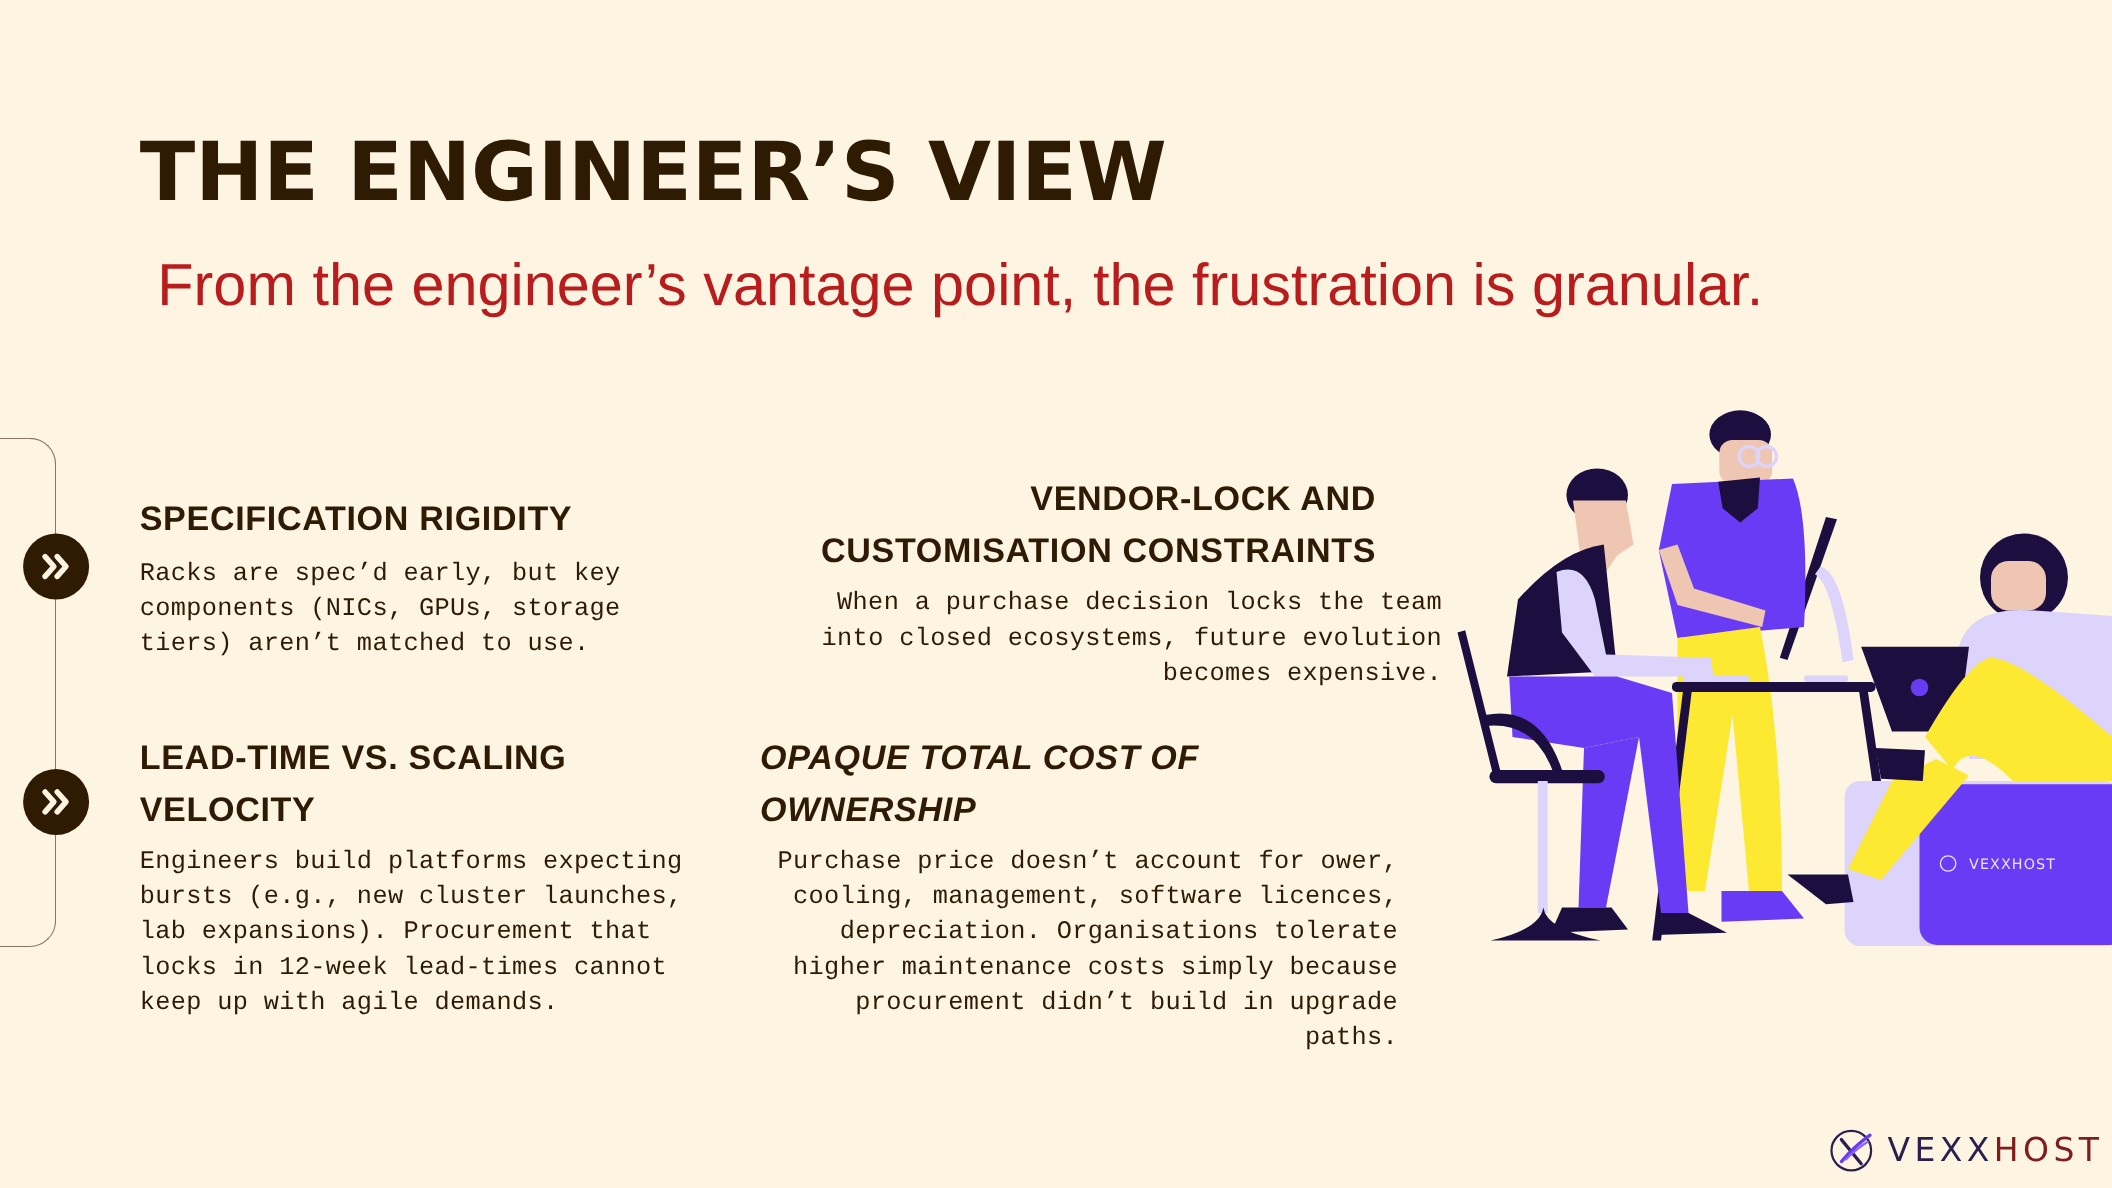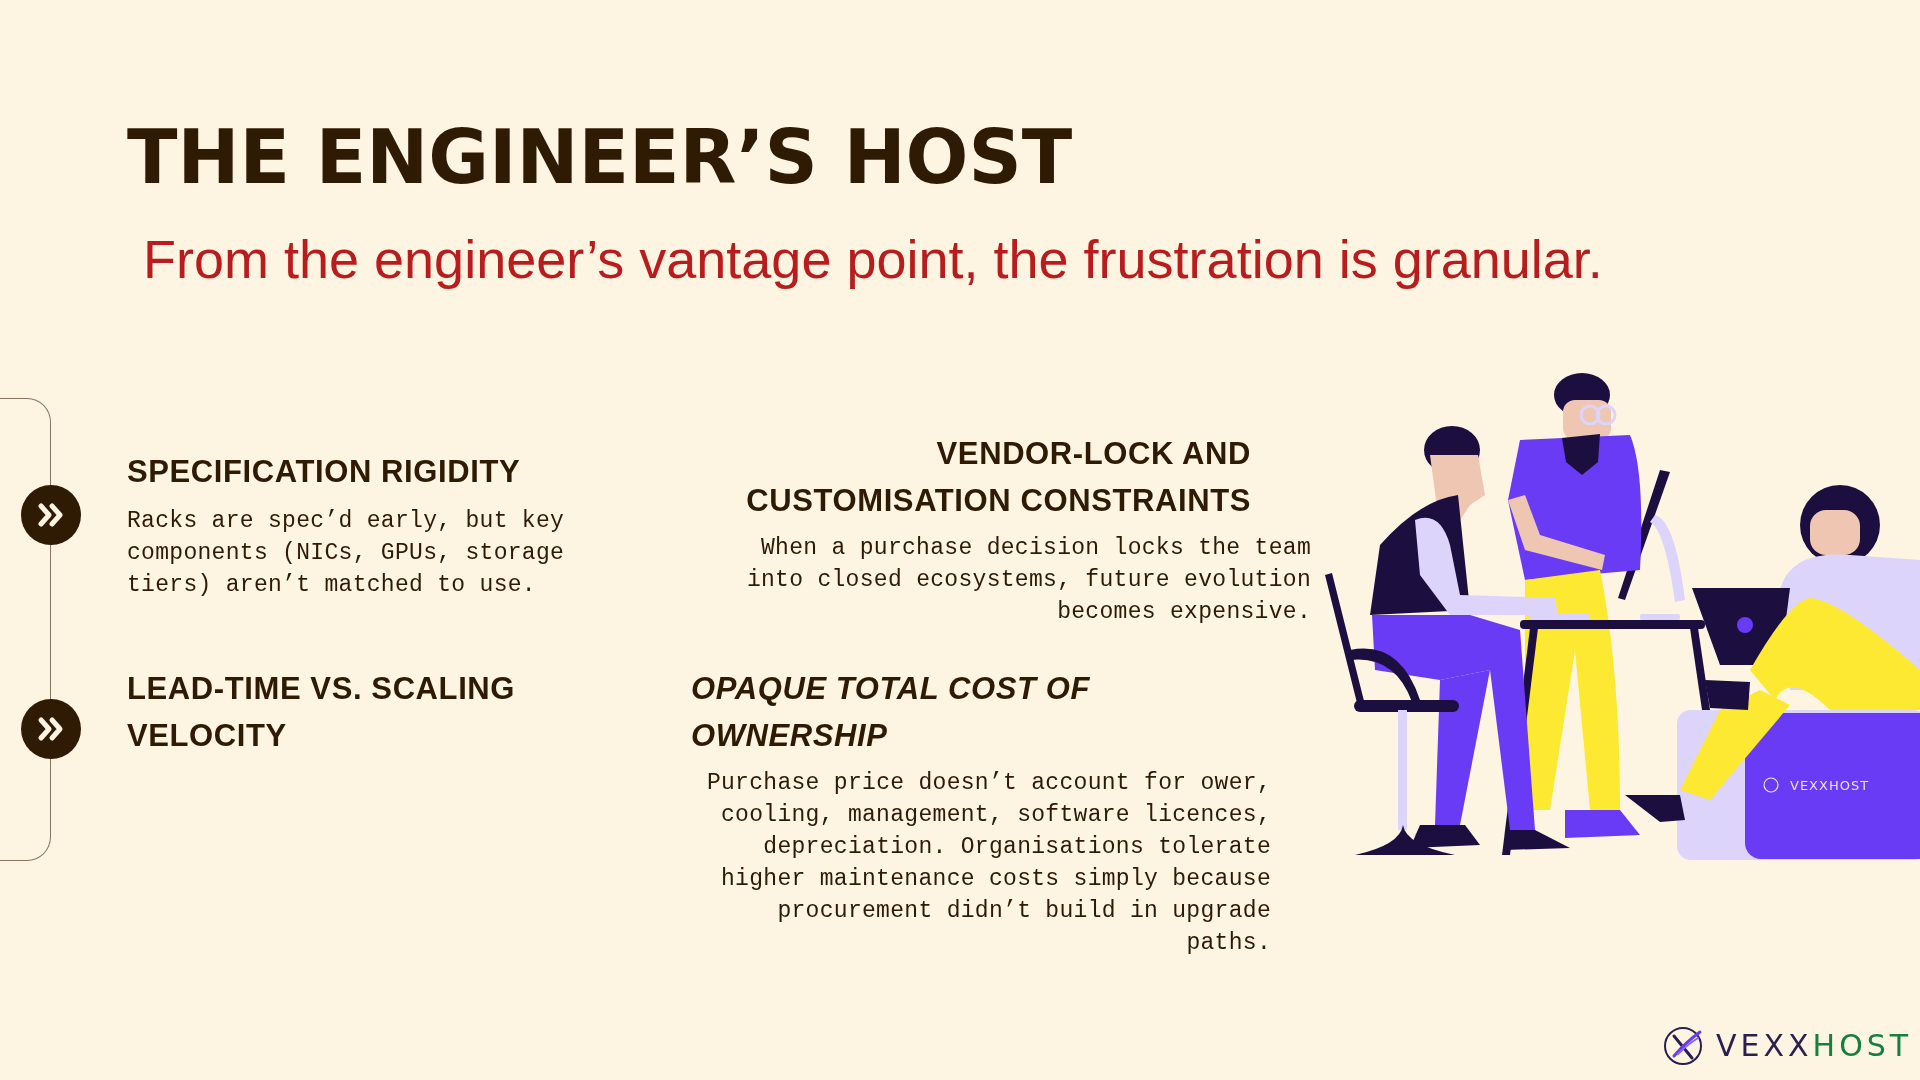--- a/index.html
+++ b/index.html
@@ -46,26 +46,26 @@
     margin-top: 14px; letter-spacing: 0.3px;
   }
   .illustration { position: absolute; left: 1320px; top: 370px; width: 600px; height: 500px; }
   .logo {
     position: absolute; left: 1662px; top: 1024px; display: flex; align-items: center; gap: 10px;
   }
   .logo-text {
     font-family: "DejaVu Sans", sans-serif; font-size: 30px; letter-spacing: 4px; line-height: 40px;
   }
   .logo-text .a { color: #2a1f4e; }
-  .logo-text .b { color: #15803d; }
+  .logo-text .b { color: #7f1d1d; }
 </style>
 </head>
 <body>
 
-<div class="title">THE ENGINEER’S HOST</div>
+<div class="title">THE ENGINEER’S VIEW</div>
 <div class="subtitle">From the engineer’s vantage point, the frustration is granular.</div>
 
 <div class="bracket"></div>
 
 <div class="bullet" style="top:485px;">
   <svg viewBox="0 0 36 36">
     <polyline points="8,9 16,18 8,27" fill="none" stroke="#fdf5e2" stroke-width="5" stroke-linecap="round" stroke-linejoin="round"></polyline>
     <polyline points="19,9 27,18 19,27" fill="none" stroke="#fdf5e2" stroke-width="5" stroke-linecap="round" stroke-linejoin="round"></polyline>
   </svg>
 </div>
@@ -81,20 +81,21 @@
   <p style="margin-top:10px; width:470px;">Racks are spec’d early, but key components (NICs, GPUs, storage tiers) aren’t matched to use.</p>
 </div>
 
 <div class="card" style="left:691px; top:430px; width:640px;text-align:right;">
   <h2 style="width:560px;">VENDOR-LOCK AND CUSTOMISATION CONSTRAINTS</h2>
   <p style="margin-top:8px; width:620px;">When a purchase decision locks the team into closed ecosystems, future evolution becomes expensive.</p>
 </div>
 
 <div class="card" style="left:127px; top:665px; width:520px;">
   <h2 style="width:460px;">LEAD-TIME VS. SCALING VELOCITY</h2>
+  <p style="margin-top:8px; width:520px;">Engineers build platforms expecting bursts (e.g., new cluster launches, lab expansions). Procurement that locks in 12-week lead-times cannot keep up with agile demands.</p>
 </div>
 
 <div class="card" style="left:691px; top:665px; width:600px;">
   <h2 style="width:440px;font-style:italic;">OPAQUE TOTAL COST OF OWNERSHIP</h2>
   <p style="margin-top:8px; width:580px;text-align:right;">Purchase price doesn’t account for ower, cooling, management, software licences, depreciation. Organisations tolerate higher maintenance costs simply because procurement didn’t build in upgrade paths.</p>
 </div>
 
 <svg class="illustration" viewBox="0 0 600 500">
 
   <rect x="357" y="340" width="250" height="150" rx="14" fill="#dcd4fb"></rect>

